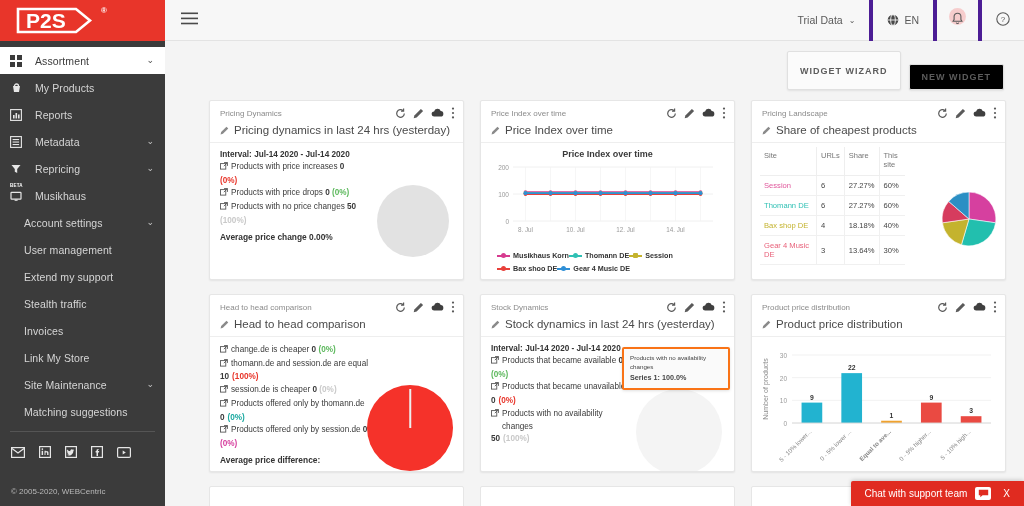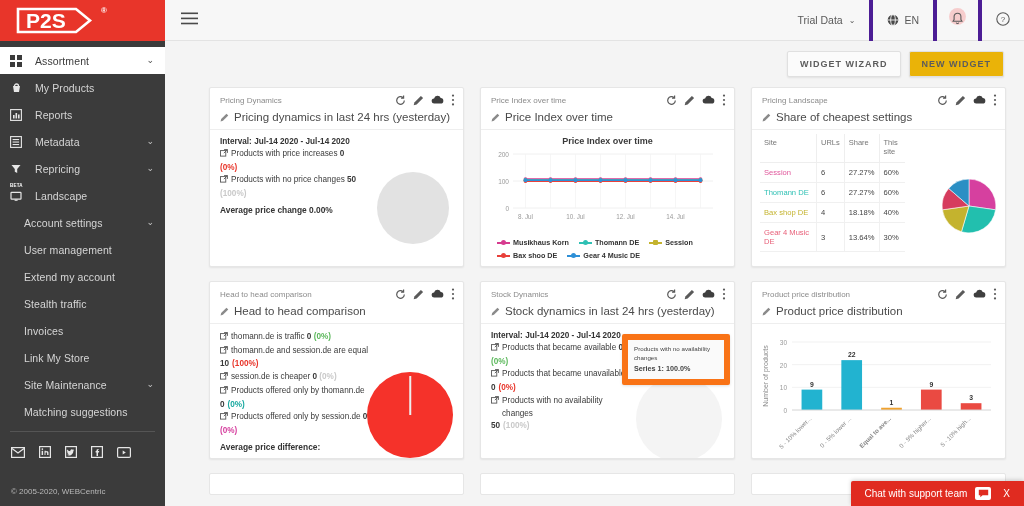--- a/index.html
+++ b/index.html
@@ -88,21 +88,21 @@
   .widget-actions {
     display: flex; justify-content: flex-end; gap: 8px;
     padding: 10px 20px 0 0;
   }
   .wbtn {
     background: #fbfbfb; border: 1px solid #e0e0e0; border-radius: 2px;
     font-size: 9px; letter-spacing: 1px; color: #5c5c5c;
     padding: 7px 12px; cursor: pointer; font-weight: bold;
     box-shadow: 0 1px 2px rgba(0,0,0,.08);
   }
-  .wbtn.secondary { background: #eab308; }
+  .wbtn.secondary { background: #000000; margin-top: 13px; }
 
   .board {
     flex: 1; padding: 10px 20px 0 44px; overflow: hidden;
   }
   .wrow { display: flex; gap: 16px; margin-bottom: 14px; }
   .widget {
     background: #fff; border: 1px solid #e6e6e6; border-radius: 2px;
     width: 255px; flex: 0 0 255px; box-shadow: 0 1px 2px rgba(0,0,0,.07);
     display: flex; flex-direction: column;
   }
@@ -140,30 +140,30 @@
   .pie-red::after {
     content: ""; position: absolute; left: 50%; top: 4px;
     width: 1.5px; height: 39px; background: #eee; transform: translateX(-50%);
   }
   .donut-ghost {
     position: absolute; right: 12px; top: 52px;
     width: 86px; height: 86px; border-radius: 50%; background: #f4f4f4;
   }
   .tooltip {
     position: absolute; right: 4px; top: 10px; width: 108px;
-    background: #fafafa; border: 6px solid #f97316; border-radius: 2px;
+    background: #fafafa; border: 2px solid #f97316; border-radius: 2px;
     padding: 5px 6px; font-size: 6.2px; color: #444; line-height: 1.45;
     box-shadow: 0 1px 3px rgba(0,0,0,.12); z-index: 3;
   }
   .tooltip .tt-series { font-weight: bold; font-size: 7.2px; margin-top: 1px; }
 
   
   .chart-title { text-align: center; font-size: 9px; font-weight: bold;
                  color: #3a3a3a; margin-bottom: 2px; }
-  .legend { display: flex; flex-wrap: wrap; gap: 4px 10px; margin-top: 4px;
+  .legend { display: flex; flex-wrap: wrap; gap: 4px 0; margin-top: 4px;
             padding-left: 10px; }
   .leg { display: flex; align-items: center; gap: 3px; font-size: 7.2px;
          color: #333; font-weight: bold; }
   .leg-mark { width: 13px; height: 7px; position: relative; }
   .leg-mark i { position: absolute; left: 0; top: 3px; width: 13px; height: 1.6px; }
   .leg-mark b { position: absolute; left: 4px; top: 1px; width: 5px; height: 5px;
                 border-radius: 50%; }
 
   
   .ptable { width: 145px; border-collapse: collapse; }
@@ -275,32 +275,32 @@
       </div>
 
       <div class="nav-item">
         <span class="beta-tag">BETA</span>
         <span class="ni-ico">
           <svg width="13" height="12" viewBox="0 0 13 12">
               <rect x="1" y="2.4" width="10" height="6.8" rx="0.6" fill="none" stroke="#e6e6e6" stroke-width="1.2"></rect>
               <rect x="4.6" y="9.6" width="3" height="1.2" fill="#e6e6e6"></rect>
             </svg>
         </span>
-        <span class="ni-label">Landscape</span>
+        <span class="ni-label">Musikhaus</span>
       </div>
 
       <div class="nav-item nav-sub">
         <span class="ni-label">Account settings</span>
         <span class="ni-caret">⌄</span>
       </div>
       <div class="nav-item nav-sub">
         <span class="ni-label">User management</span>
       </div>
       <div class="nav-item nav-sub">
-        <span class="ni-label">Extend my account</span>
+        <span class="ni-label">Extend my support</span>
       </div>
       <div class="nav-item nav-sub">
         <span class="ni-label">Stealth traffic</span>
       </div>
       <div class="nav-item nav-sub">
         <span class="ni-label">Invoices</span>
       </div>
       <div class="nav-item nav-sub">
         <span class="ni-label">Link My Store</span>
       </div>
@@ -462,20 +462,30 @@
               <span class="ext"><svg width="8" height="8" viewBox="0 0 9 9">
                     <rect x="0.5" y="1.8" width="6" height="6.2" fill="none" stroke="#555" stroke-width="1"></rect>
                     <path d="M4.6 0.6 h3.8 v3.8" fill="none" stroke="#555" stroke-width="1"></path>
                     <line x1="4.3" y1="4.7" x2="8.3" y2="0.7" stroke="#555" stroke-width="1"></line>
                   </svg></span>
               <span><span>Products with price increases</span>
               <span class="b">0</span></span>
             </div>
             <div class="stat-line pct-red" style="font-weight:bold">(0%)</div>
 
+            <div class="stat-line">
+              <span class="ext"><svg width="8" height="8" viewBox="0 0 9 9">
+                    <rect x="0.5" y="1.8" width="6" height="6.2" fill="none" stroke="#555" stroke-width="1"></rect>
+                    <path d="M4.6 0.6 h3.8 v3.8" fill="none" stroke="#555" stroke-width="1"></path>
+                    <line x1="4.3" y1="4.7" x2="8.3" y2="0.7" stroke="#555" stroke-width="1"></line>
+                  </svg></span>
+              <span><span>Products with price drops</span>
+              <span class="b">0</span>
+              <span class="b pct-green">(0%)</span></span>
+            </div>
 
             <div class="stat-line">
               <span class="ext"><svg width="8" height="8" viewBox="0 0 9 9">
                     <rect x="0.5" y="1.8" width="6" height="6.2" fill="none" stroke="#555" stroke-width="1"></rect>
                     <path d="M4.6 0.6 h3.8 v3.8" fill="none" stroke="#555" stroke-width="1"></path>
                     <line x1="4.3" y1="4.7" x2="8.3" y2="0.7" stroke="#555" stroke-width="1"></line>
                   </svg></span>
               <span><span>Products with no price changes</span>
               <span class="b">50</span></span>
             </div>
@@ -656,21 +666,21 @@
                       <circle cx="2" cy="6" r="1.1" fill="#5a5a5a"></circle>
                       <circle cx="2" cy="10.4" r="1.1" fill="#5a5a5a"></circle>
                     </svg>
                   </span>
               </span>
             </div>
             <div class="w-title-row">
               <span><svg width="9" height="9" viewBox="0 0 11 11">
                     <path d="M7.9 0.9 l2.2 2.2 l-6.5 6.5 l-2.9 0.7 l0.7 -2.9 z" fill="#8a8a8a"></path>
                   </svg></span>
-              <span class="w-title">Share of cheapest settings</span>
+              <span class="w-title">Share of cheapest products</span>
             </div>
           </div>
           <div class="w-body" style="padding:4px 8px;">
             <table class="ptable">
               <thead>
                   <tr>
                 <th>Site</th>
                 <th>URLs</th>
                 <th>Share</th>
                 <th style="width:26px">This site</th>
@@ -757,21 +767,21 @@
           </div>
           <div class="w-body">
             <div class="pie-red"></div>
 
             <div class="stat-line">
               <span class="ext"><svg width="8" height="8" viewBox="0 0 9 9">
                     <rect x="0.5" y="1.8" width="6" height="6.2" fill="none" stroke="#555" stroke-width="1"></rect>
                     <path d="M4.6 0.6 h3.8 v3.8" fill="none" stroke="#555" stroke-width="1"></path>
                     <line x1="4.3" y1="4.7" x2="8.3" y2="0.7" stroke="#555" stroke-width="1"></line>
                   </svg></span>
-              <span><span>thomann.de is traffic</span>
+              <span><span>change.de is cheaper</span>
               <span class="b">0</span>
               <span class="b pct-green">(0%)</span></span>
             </div>
 
             <div class="stat-line">
               <span class="ext"><svg width="8" height="8" viewBox="0 0 9 9">
                     <rect x="0.5" y="1.8" width="6" height="6.2" fill="none" stroke="#555" stroke-width="1"></rect>
                     <path d="M4.6 0.6 h3.8 v3.8" fill="none" stroke="#555" stroke-width="1"></path>
                     <line x1="4.3" y1="4.7" x2="8.3" y2="0.7" stroke="#555" stroke-width="1"></line>
                   </svg></span>

